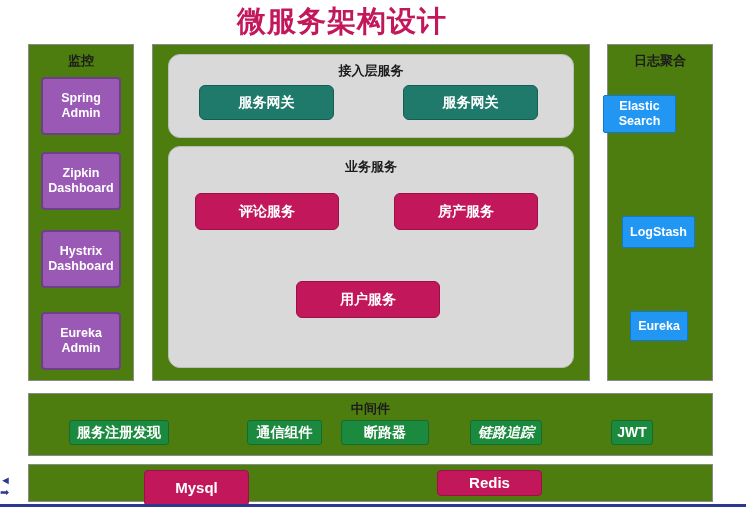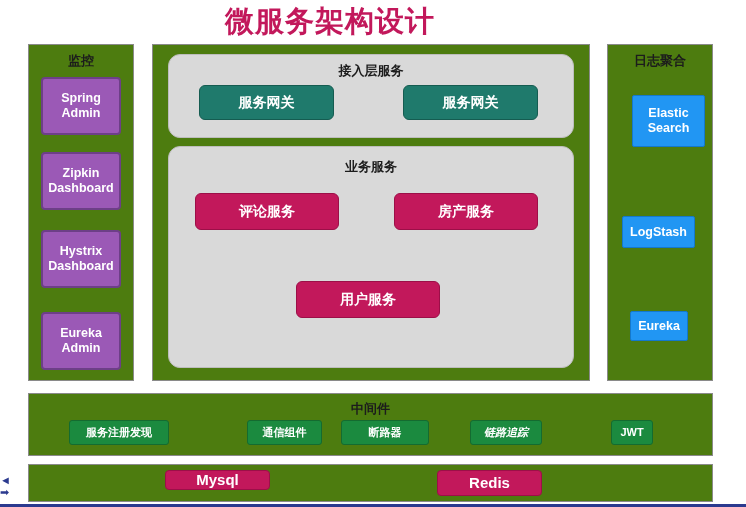--- a/index.html
+++ b/index.html
@@ -17,20 +17,21 @@
   .title {
     position: absolute;
     left: 0;
     top: 2px;
     width: 660px;
     text-align: center;
     font-size: 29px;
     font-weight: bold;
     color: #c2185b;
     letter-spacing: 1px;
+    padding-left: 12px;
   }
 
   
   .panel {
     position: absolute;
     box-sizing: border-box;
     border: 1px solid #8a8a8a;
   }
   .panel-grey {
     background: #4d7c0f;
@@ -81,21 +82,21 @@
   }
   .node-blue {
     background: #2196f3;
     border: 1px solid #1478cc;
     border-radius: 2px;
   }
   .node-green {
     background: #1b8a3f;
     border: 1px solid #146b30;
     border-radius: 3px;
-    font-size: 11px;
+    font-size: 14px;
   }
   .node-db {
     background: #c2185b;
     border: 1px solid #9c0f48;
     border-radius: 4px;
     font-size: 15px;
   }
 
   .bottom-arrows {
     position: absolute;
@@ -146,32 +147,32 @@
 <div class="panel panel-light" style="left:168px; top:146px; width:406px; height:222px;">
   <div class="panel-label" style="top:11px;">业务服务</div>
 </div>
 <div class="node node-crimson" style="left:195px; top:193px; width:144px; height:37px;">评论服务</div>
 <div class="node node-crimson" style="left:394px; top:193px; width:144px; height:37px;">房产服务</div>
 <div class="node node-crimson" style="left:296px; top:281px; width:144px; height:37px;">用户服务</div>
 
 <div class="panel panel-grey" style="left:607px; top:44px; width:106px; height:337px;">
   <div class="panel-label" style="top:7px;">日志聚合</div>
 </div>
-<div class="node node-blue" style="left:632px; top:95px; width:73px; height:52px;">Elastic
+<div class="node node-blue" style="left:603px; top:95px; width:73px; height:38px;">Elastic
 Search</div>
 <div class="node node-blue" style="left:622px; top:216px; width:73px; height:32px;">LogStash</div>
 <div class="node node-blue" style="left:630px; top:311px; width:58px; height:30px;">Eureka</div>
 
 <div class="panel panel-grey" style="left:28px; top:393px; width:685px; height:63px;">
   <div class="panel-label" style="top:6px;">中间件</div>
 </div>
 <div class="node node-green" style="left:69px; top:420px; width:100px; height:25px;">服务注册发现</div>
 <div class="node node-green" style="left:218px; top:420px; width:75px; height:25px;margin-left:29px;">通信组件</div>
 <div class="node node-green" style="left:341px; top:420px; width:88px; height:25px;">断路器</div>
 <div class="node node-green" style="left:470px; top:420px; width:72px; height:25px;font-style:italic;">链路追踪</div>
 <div class="node node-green" style="left:611px; top:420px; width:42px; height:25px;">JWT</div>
 
 <div class="panel panel-grey" style="left:28px; top:464px; width:685px; height:38px;"></div>
-<div class="node node-db" style="left:165px; top:470px; width:105px; height:20px;">Mysql</div>
+<div class="node node-db" style="left:144px; top:470px; width:105px; height:36px;">Mysql</div>
 <div class="node node-db" style="left:437px; top:470px; width:105px; height:26px;">Redis</div>
 
 <div class="bottom-arrows">◄ ➡</div>
 <div class="bottom-rule"></div>
 
 </body></html>

